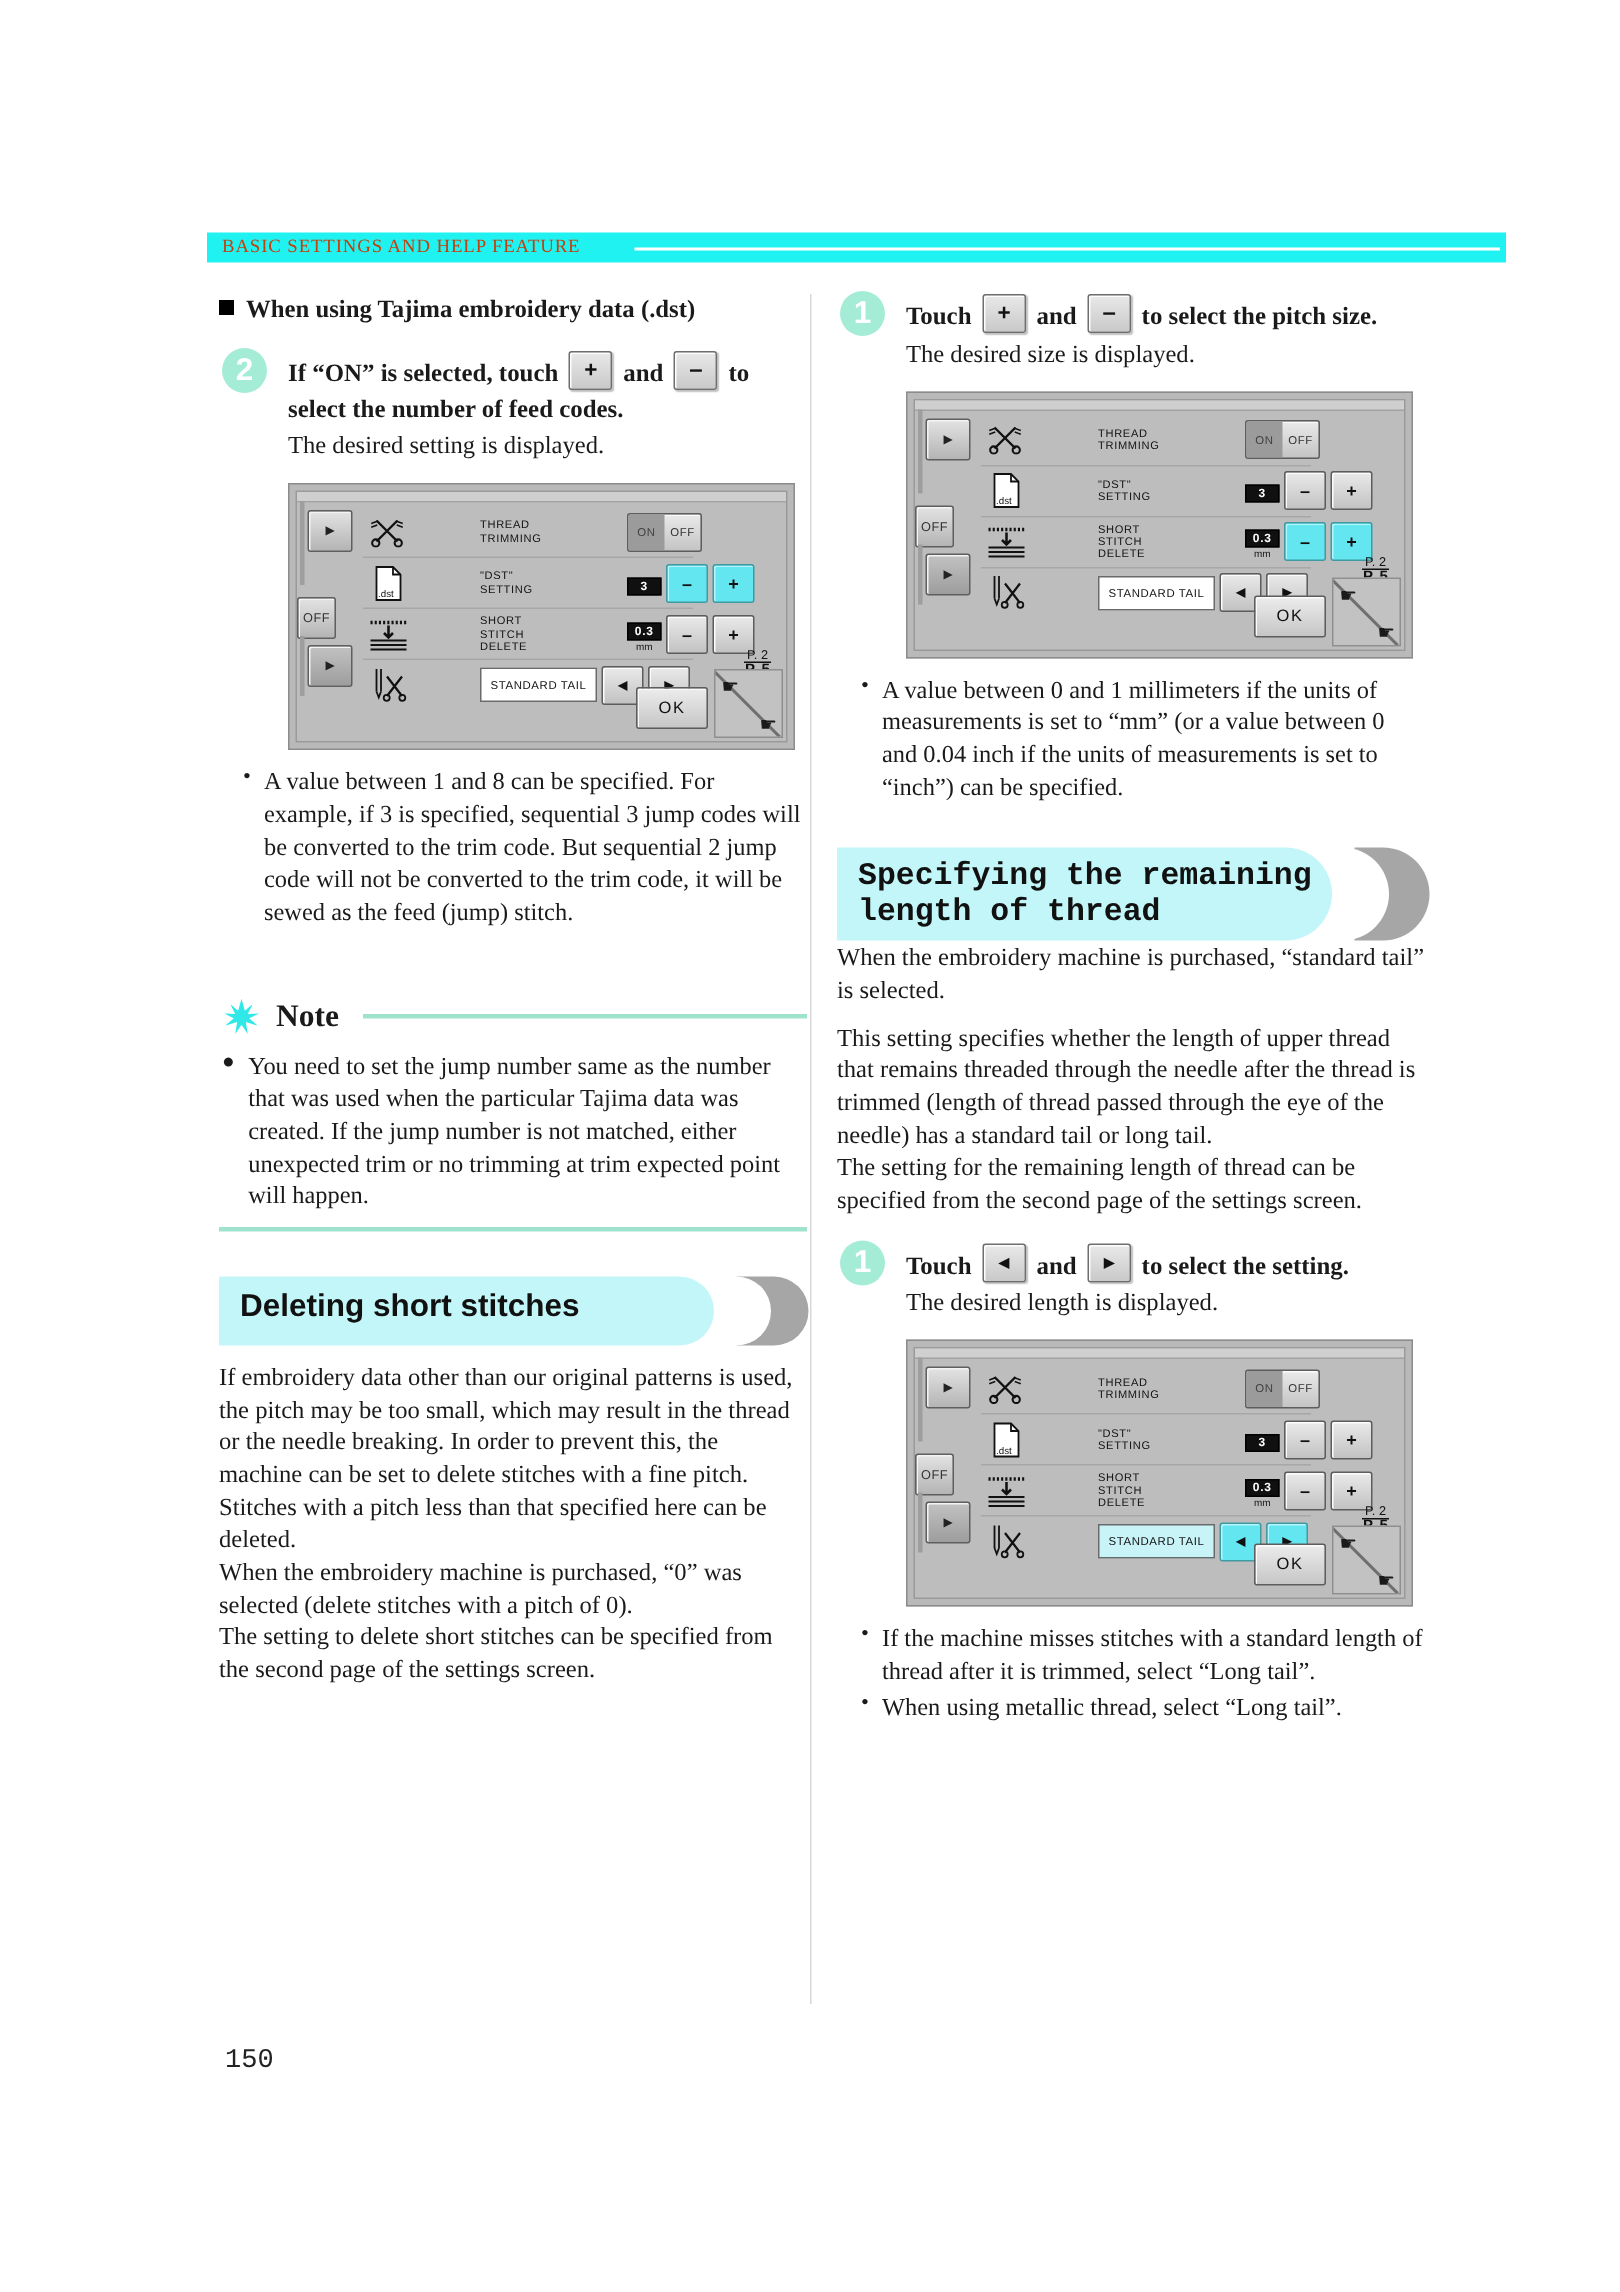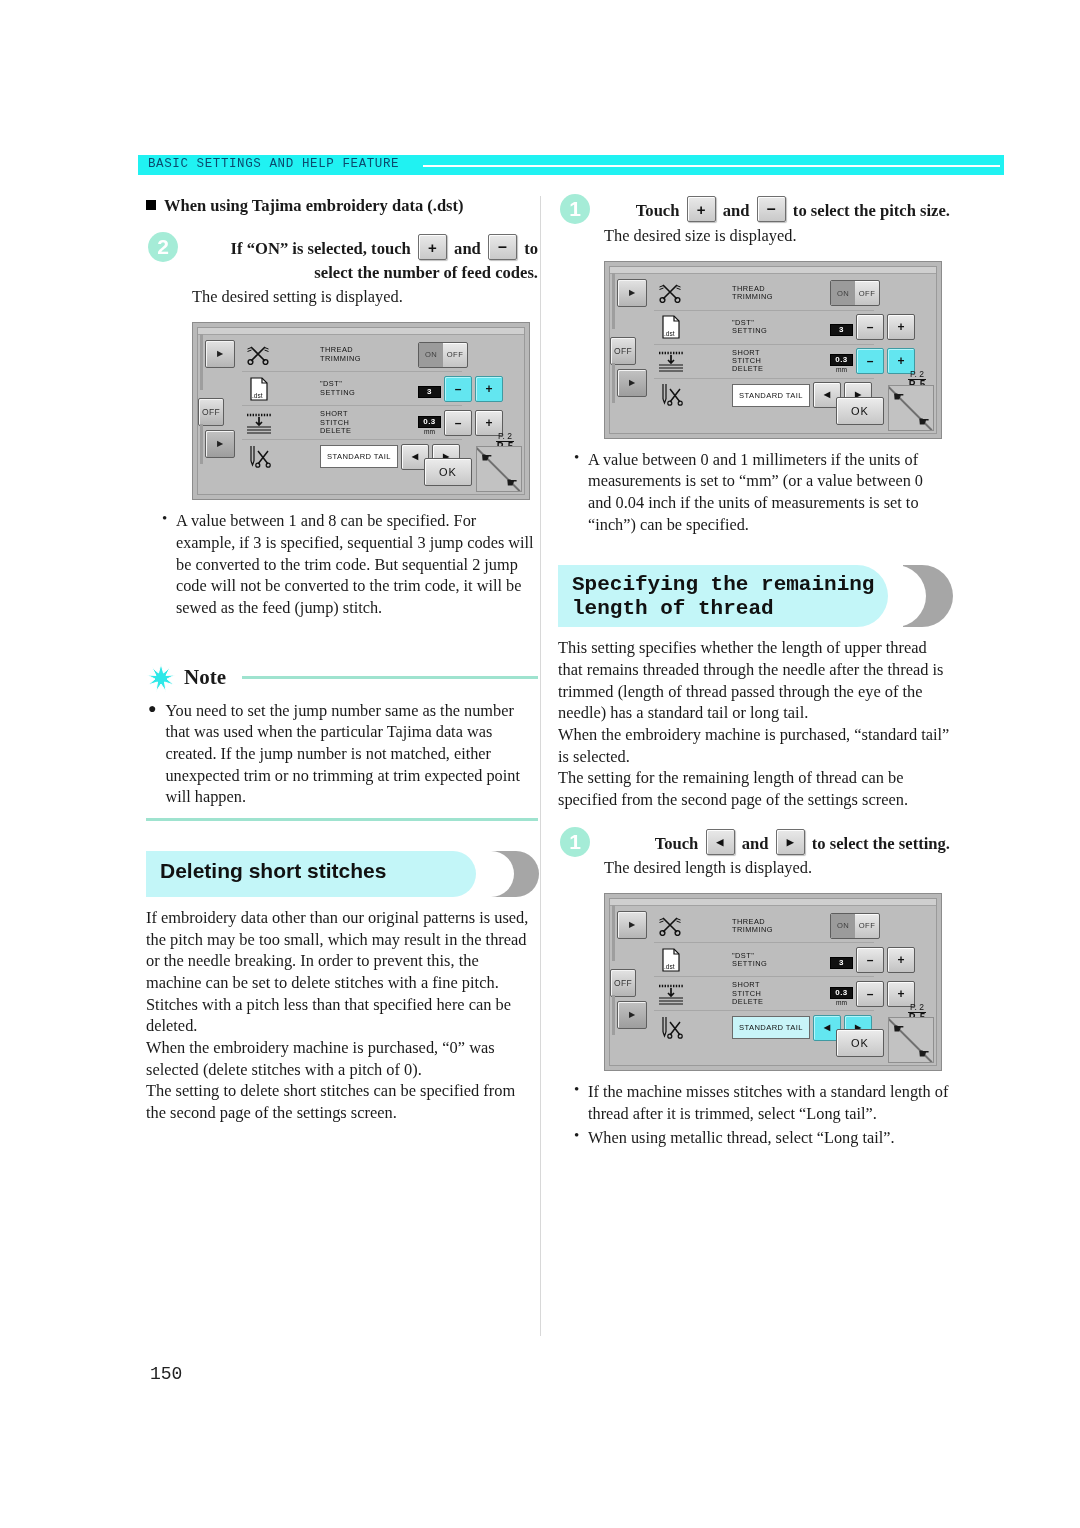--- a/index.html
+++ b/index.html
@@ -22,24 +22,24 @@
     left: 138px;
     top: 155px;
     width: 866px;
     height: 20px;
     background: #20f2f2;
   }
   .header-title {
     position: absolute;
     left: 10px;
     top: 2px;
-    font-family: Liberation Mono, monospace;
+    font-family: Liberation Serif, serif;
     font-size: 12.5px;
     letter-spacing: .6px;
-    color: #0c4a6e;
+    color: #c2410c;
   }
   .header-rule {
     position: absolute;
     left: 285px;
     top: 10px;
     right: 4px;
     height: 2px;
     background: #ffffff;
   }
 
@@ -103,21 +103,20 @@
     font-family: "Liberation Sans", sans-serif;
     font-weight: bold;
     font-size: 21px;
     line-height: 30px;
     text-align: center;
   }
   .step-title {
     font-weight: bold;
     font-size: 16.6px;
     line-height: 1.42;
-    text-align: right;
   }
   .step-sub {
     font-size: 16.4px;
     line-height: 1.35;
     margin-top: 2px;
   }
 
   
   .keybtn {
     display: inline-block;
@@ -809,22 +808,22 @@
   <div class="pill-wrap two-line">
     <div class="pill-grey"></div>
     <div class="pill-white"></div>
     <div class="pill-cyan"></div>
     <div class="pill-text">
       <div>Specifying the remaining</div>
       <div>length of thread</div>
     </div>
   </div>
 
+  <p class="para">When the embroidery machine is purchased, “standard tail” is selected.</p>
   <p class="para" style="margin-top:10px;">This setting specifies whether the length of upper thread that remains threaded through the needle after the thread is trimmed (length of thread passed through the eye of the needle) has a standard tail or long tail.</p>
-  <p class="para">When the embroidery machine is purchased, “standard tail” is selected.</p>
   <p class="para">The setting for the remaining length of thread can be specified from the second page of the settings screen.</p>
 
   <div class="step">
     <div class="step-badge">1</div>
     <div class="step-title">
       <span>Touch</span>
       <span class="keybtn left"></span>
       <span>and</span>
       <span class="keybtn right"></span>
       <span>to select the setting.</span>

